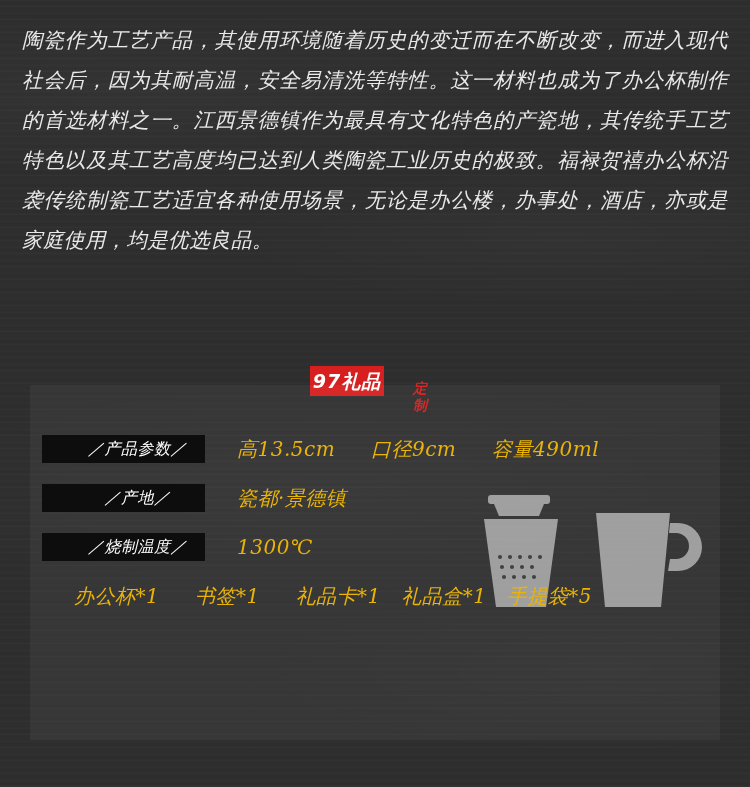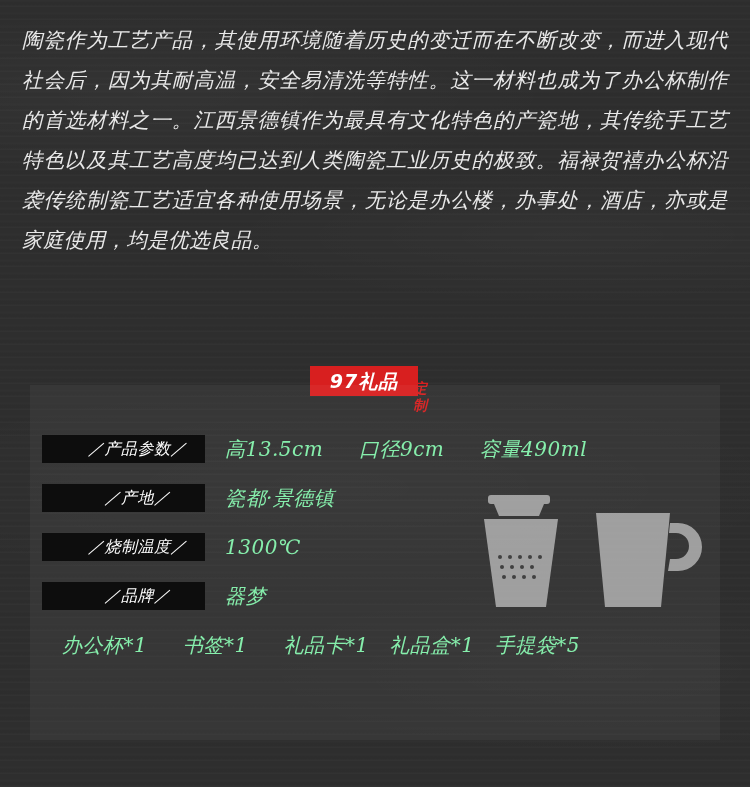--- a/index.html
+++ b/index.html
@@ -58,21 +58,21 @@
     position: absolute;
     left: 310px;
     top: 366px;
     width: 130px;
     height: 60px;
   }
   .wm-box {
     position: absolute;
     left: 0;
     top: 0;
-    width: 108px;
+    width: 74px;
     height: 30px;
     background: #d81f1f;
     color: #ffffff;
     font-family: "DejaVu Sans", "Liberation Sans", sans-serif;
     font-size: 19px;
     font-weight: bold;
     line-height: 30px;
     text-align: center;
     letter-spacing: 1px;
   }
@@ -119,22 +119,22 @@
     font-family: "DejaVu Serif", "Liberation Serif", serif;
     font-size: 16px;
     line-height: 28px;
     text-align: center;
     letter-spacing: 0.5px;
     white-space: nowrap;
     flex: 0 0 135px;
     padding-left: 28px;
   }
   .spec-value {
-    margin-left: 20px;
-    color: #86efac;
+    margin-left: 32px;
+    color: #eab308;
     font-family: "DejaVu Serif", "Liberation Serif", serif;
     font-size: 20px;
     line-height: 28px;
     white-space: nowrap;
     letter-spacing: 0.5px;
   }
   .spec-value .gap {
     display: inline-block;
     width: 22px;
   }
@@ -220,24 +220,20 @@
         <div class="spec-label">／产地／</div>
         <div class="spec-value">瓷都·景德镇</div>
       </div>
 
 
       <div class="spec-row">
         <div class="spec-label">／烧制温度／</div>
         <div class="spec-value">1300℃</div>
       </div>
 
-      <div class="spec-row">
-        <div class="spec-label">／品牌／</div>
-        <div class="spec-value">器梦</div>
-      </div>
 
       <div class="spec-row">
         <div class="spec-value">
           <span>办公杯*1</span>
           <span class="gap"></span>
           <span>书签*1</span>
           <span class="gap"></span>
           <span>礼品卡*1　礼品盒*1　手提袋*5</span>
         </div>
       </div>

